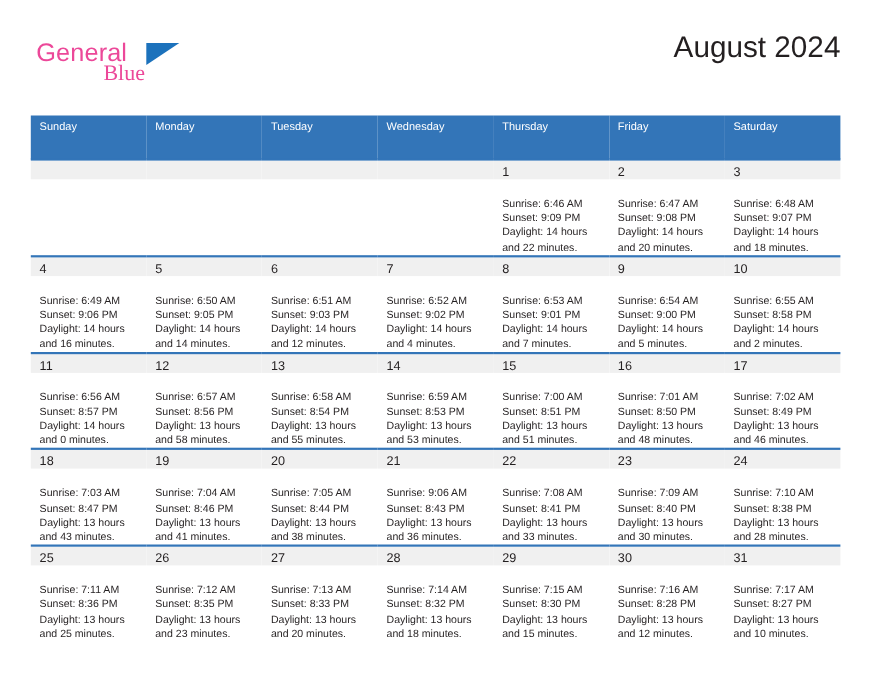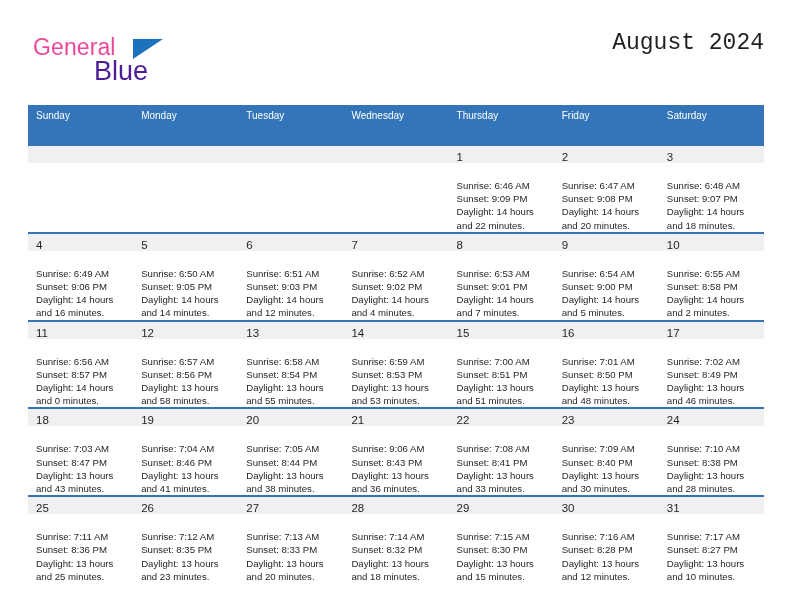--- a/index.html
+++ b/index.html
@@ -51,36 +51,35 @@
     top: 5px;
     width: 0;
     height: 0;
     border-left: 30px solid #1c72bc;
     border-bottom: 20px solid transparent;
   }
   .logo-blue {
     position: absolute;
     left: 61px;
     top: 22px;
-    font-size: 27px;
-    color: #4c1d95;
-    font-family: Liberation Sans, sans-serif;
+    font-size: 20px;
+    color: #ec4899;
+    font-family: Liberation Serif, serif;
   }
   .title-block {
     position: absolute;
     right: 0;
     top: 0;
     text-align: right;
   }
   .cal-title {
-    font-size: 23px;
+    font-size: 27px;
     color: #231f20;
     line-height: 34px;
     white-space: nowrap;
-    font-family: Liberation Mono, monospace;
   }
   .cal-subtitle {
     font-size: 15px;
     color: #231f20;
     line-height: 22px;
     margin-top: 5px;
     white-space: nowrap;
   }
 
   

